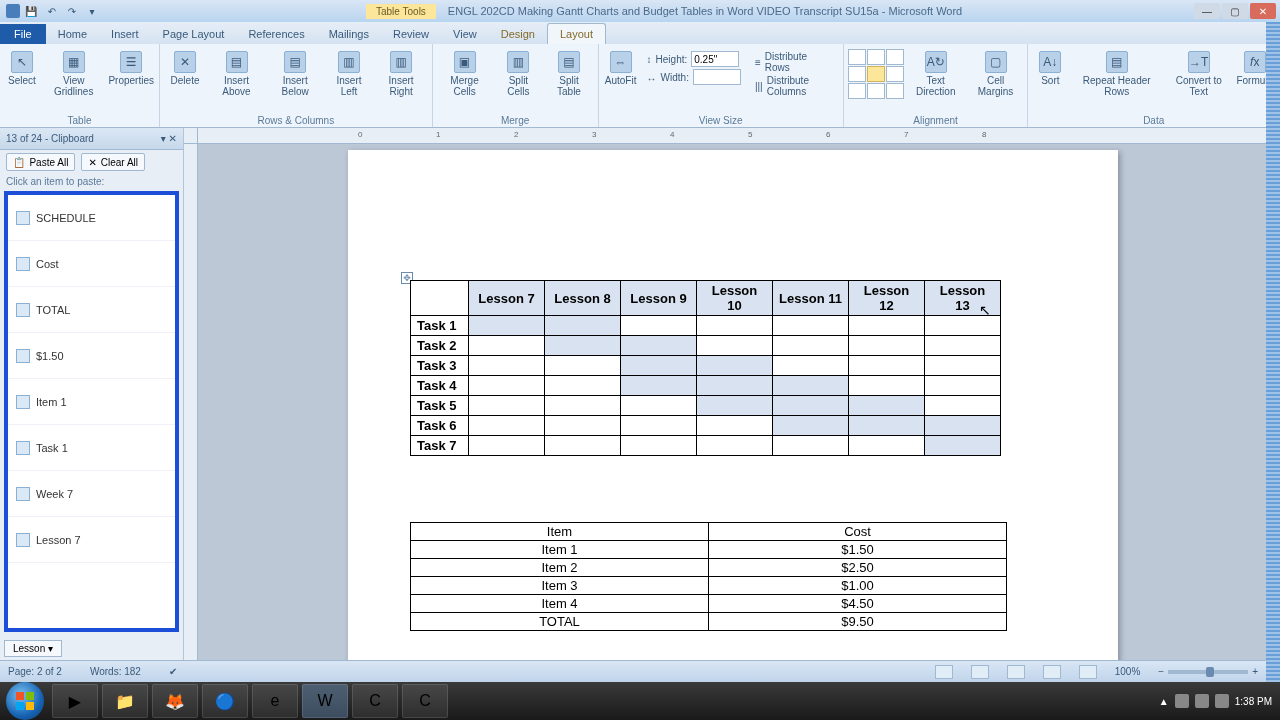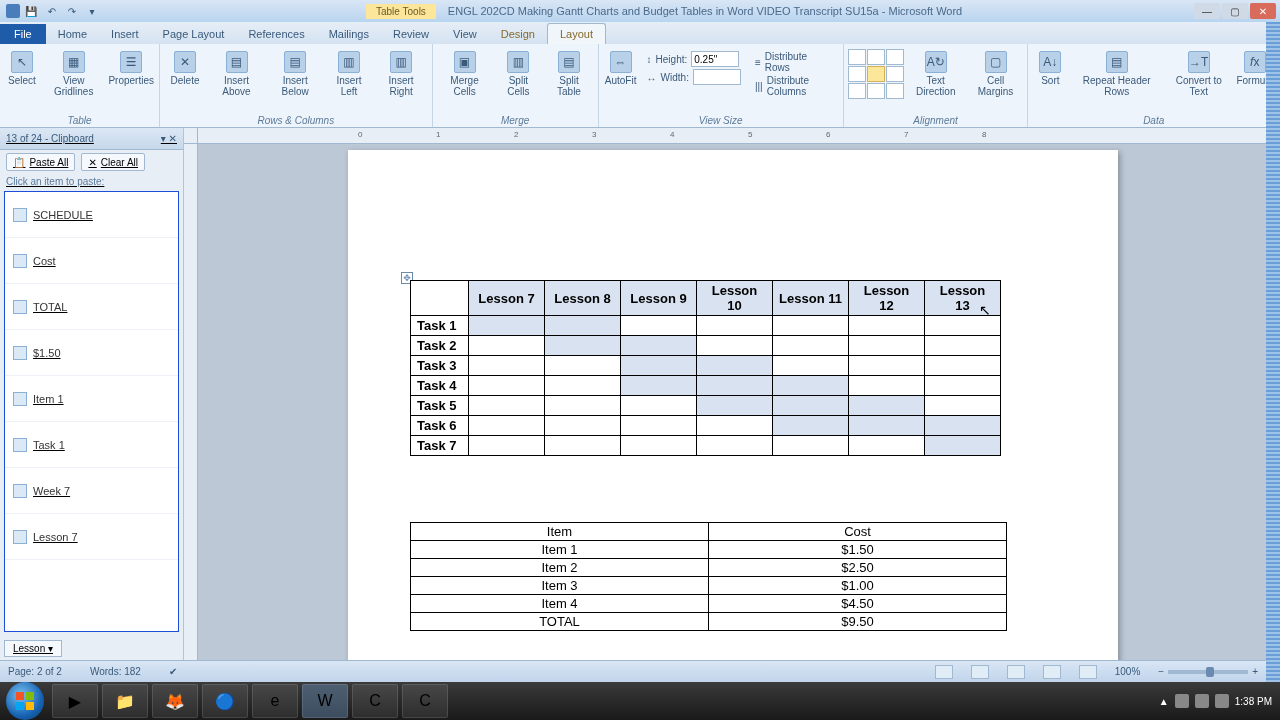--- a/index.html
+++ b/index.html
@@ -19,40 +19,40 @@
 
 .ribbon-tabs { height: 22px; background: linear-gradient(to bottom, #e6eef7, #d4e2f1); display: flex; align-items: flex-end; font-size: 11px; }
 .file-tab { background: #1e5ba8; color: #fff; padding: 4px 14px; font-weight: 500; }
 .rtab { padding: 4px 12px; color: #3a5a7a; cursor: pointer; text-align: center; }
 .rtab.active { background: #f1f6fb; border-top: 1px solid #a0b8d0; border-left: 1px solid #a0b8d0; border-right: 1px solid #a0b8d0; border-radius: 3px 3px 0 0; }
 .rtab.context { color: #856a2a; }
 
 
 .ribbon { height: 84px; background: #eef4fb; border-bottom: 1px solid #a0b8d0; display: flex; }
 .rgroup { border-right: 1px solid #c5d5e6; display: flex; flex-direction: column; justify-content: space-between; align-items: center; padding: 3px 2px 0; }
-.rgroup-label { font-size: 10px; color: #5a7a9a; padding: 1px 4px; font-style: italic; }
+.rgroup-label { font-size: 10px; color: #5a7a9a; padding: 1px 4px; }
 .rgroup-body { display: flex; align-items: flex-start; gap: 2px; padding: 2px; }
 .rbtn { display: flex; flex-direction: column; align-items: center; justify-content: flex-start; font-size: 10px; color: #3a5a7a; padding: 2px 4px; min-width: 36px; cursor: pointer; }
 .rbtn .ric { width: 22px; height: 22px; background: #b8d0e8; border: 1px solid #8ab0d6; border-radius: 2px; margin-bottom: 2px; display: flex; align-items: center; justify-content: center; font-size: 12px; }
 .rbtn.large { min-width: 42px; }
 .rbtn span { line-height: 1.1; text-align: center; }
 .cellsize { display: flex; flex-direction: column; gap: 2px; padding: 2px 6px; font-size: 10px; color: #3a5a7a; }
 .cs-row { display: flex; align-items: center; gap: 4px; }
 .cs-row input { width: 48px; height: 16px; font-size: 10px; border: 1px solid #a0b8d0; padding: 0 2px; }
 .align-grid { display: grid; grid-template-columns: repeat(3, 18px); grid-template-rows: repeat(3, 16px); gap: 1px; }
 .align-cell { border: 1px solid #a0b8d0; background: #fff; }
 .align-cell.sel { background: #fce699; border-color: #d6b256; }
 
 
-.left-pane { position: absolute; top: 128px; left: 0; width: 184px; bottom: 60px; background: #e8eef6; border-right: 1px solid #b0c4da; display: flex; flex-direction: column; text-decoration: underline; }
+.left-pane { position: absolute; top: 128px; left: 0; width: 184px; bottom: 60px; background: #e8eef6; border-right: 1px solid #b0c4da; display: flex; flex-direction: column; }
 .lp-header { height: 22px; background: linear-gradient(to bottom, #dbe7f4, #c6d8eb); border-bottom: 1px solid #a0b8d0; font-size: 10px; color: #3a5a7a; display: flex; align-items: center; padding: 0 6px; justify-content: space-between; }
 .lp-btns { height: 24px; display: flex; gap: 6px; padding: 3px 6px; }
 .lp-btn { font-size: 10px; padding: 1px 6px; background: #f5f8fc; border: 1px solid #a0b8d0; border-radius: 2px; cursor: pointer; display: flex; align-items: center; gap: 4px; }
 .lp-hint { font-size: 10px; color: #5a7a9a; padding: 2px 6px; }
-.lp-list { flex: 1; overflow: auto; background: #fff; border: 1px solid #1d4ed8; margin: 2px 4px; }
+.lp-list { flex: 1; overflow: auto; background: #fff; border: 4px solid #1d4ed8; margin: 2px 4px; }
 .lp-item { display: flex; align-items: center; gap: 6px; padding: 6px 8px; font-size: 11px; color: #333; border-bottom: 1px solid #eef2f8; min-height: 46px; cursor: pointer; }
 .lp-item .clip-ic { width: 14px; height: 14px; border: 1px solid #8ab0d6; background: #dbe9f7; }
 .lp-footer { padding: 4px; }
 .lp-opt { font-size: 10px; padding: 2px 8px; background: #f5f8fc; border: 1px solid #a0b8d0; cursor: pointer; }
 
 
 .doc-area { position: absolute; top: 128px; left: 184px; right: 14px; bottom: 60px; background: #bcc8d6; overflow: hidden; }
 .ruler-h { height: 16px; background: #e8eef6; border-bottom: 1px solid #a0b8d0; margin-left: 14px; position: relative; font-size: 8px; color: #666; }
 .ruler-h .num { position: absolute; top: 2px; }
 .ruler-corner { position: absolute; top: 0; left: 0; width: 14px; height: 16px; background: #e8eef6; border-right: 1px solid #a0b8d0; border-bottom: 1px solid #a0b8d0; }

